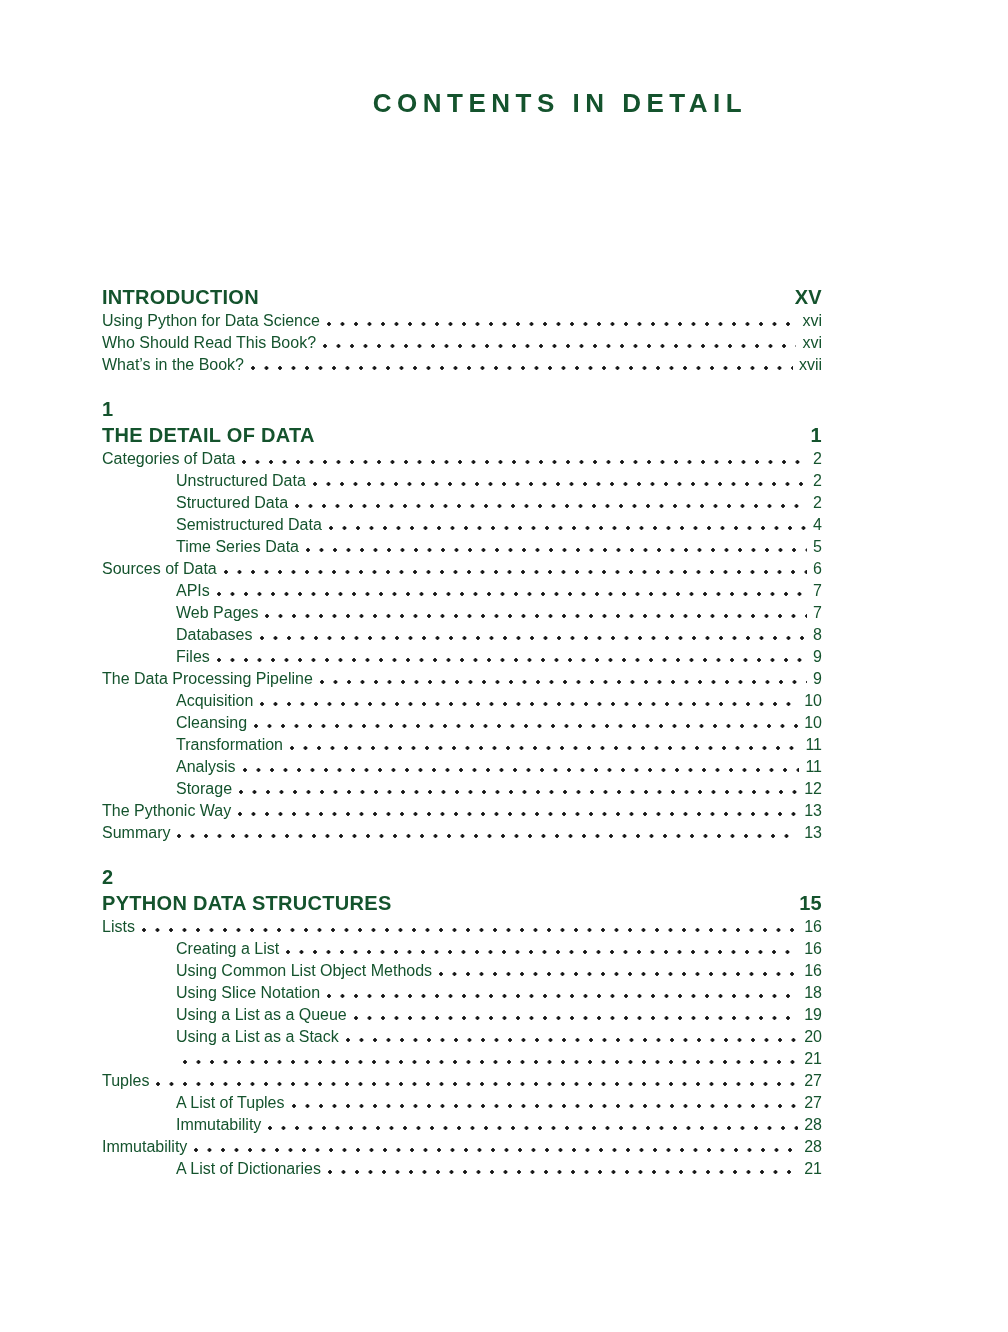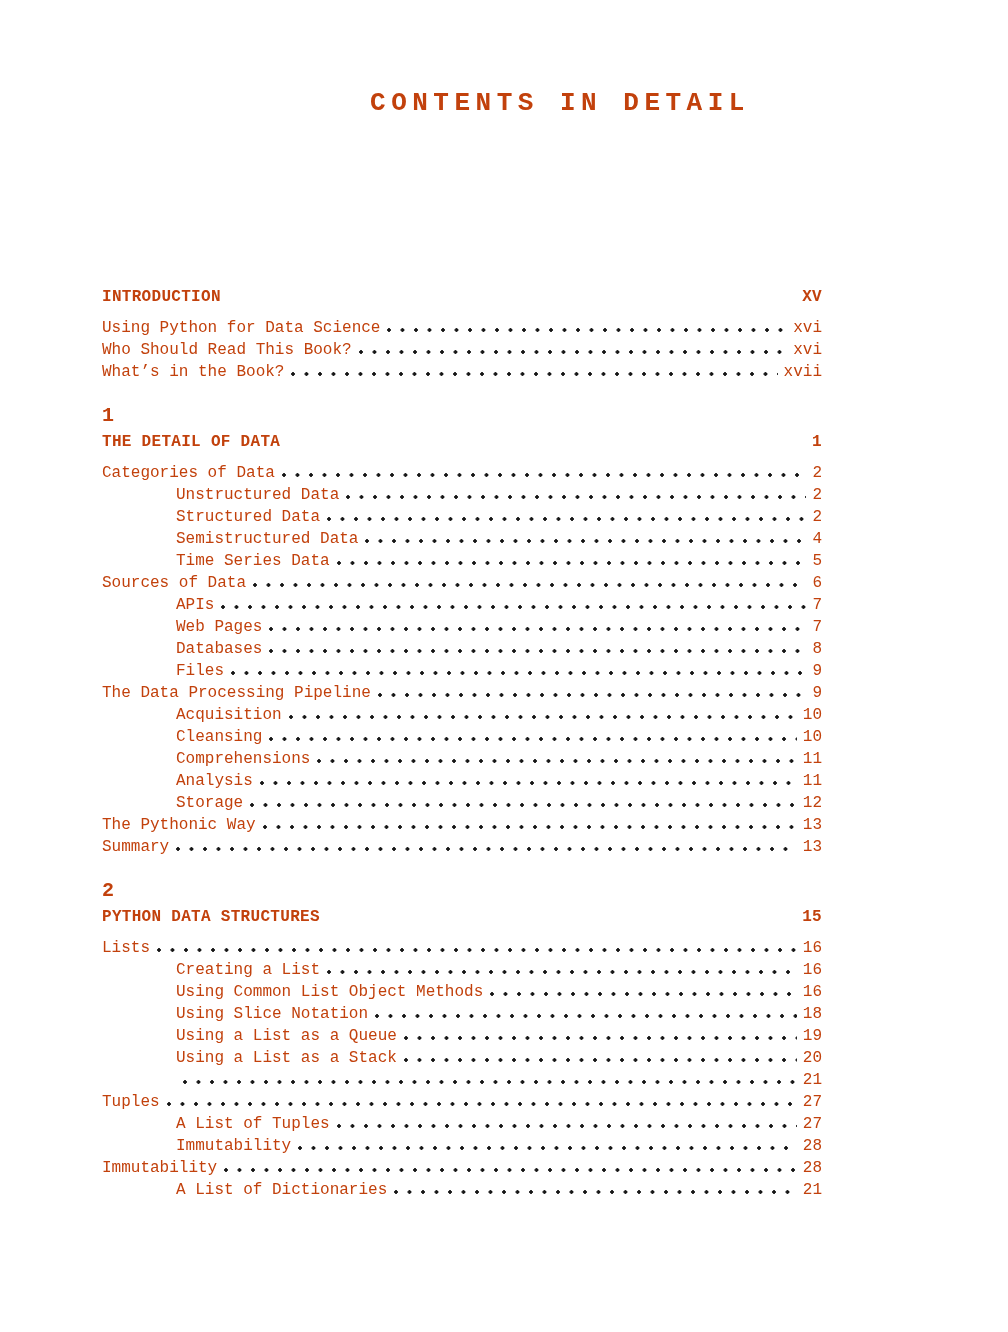--- a/index.html
+++ b/index.html
@@ -5,22 +5,22 @@
   html, body {
     margin: 0;
     padding: 0;
     background: #ffffff;
   }
   .page {
     position: relative;
     width: 1008px;
     height: 1332px;
     background: #ffffff;
-    font-family: Liberation Mono, monospace;
-    color: #c2410c;
+    font-family: Liberation Sans, sans-serif;
+    color: #14532d;
     overflow: hidden;
   }
   .doc-title {
     position: absolute;
     top: 88px;
     left: 0;
     width: 1008px;
     box-sizing: border-box;
     padding-left: 112px;
     text-align: center;
@@ -39,26 +39,26 @@
   .section + .section { margin-top: 20px; }
   .section-number {
     font-size: 20px;
     font-weight: bold;
     line-height: 26px;
   }
   .section-heading {
     display: flex;
     justify-content: space-between;
     align-items: baseline;
-    font-size: 16px;
+    font-size: 20px;
     font-weight: bold;
     line-height: 26px;
     letter-spacing: 0.3px;
   }
-  .rows { margin-top: 7px; }
+  .rows { }
   .row {
     display: flex;
     align-items: baseline;
     font-size: 16px;
     line-height: 22px;
     height: 22px;
     white-space: nowrap;
   }
   .row.indent { padding-left: 74px; }
   .label { flex: 0 0 auto; }
@@ -189,21 +189,21 @@
     <span class="pagenum">10</span>
   </div>
 
   <div class="row indent">
     <span class="label">Cleansing</span>
     <span class="dots"></span>
     <span class="pagenum">10</span>
   </div>
 
   <div class="row indent">
-    <span class="label">Comprehensions</span>
+    <span class="label">Transformation</span>
     <span class="dots"></span>
     <span class="pagenum">11</span>
   </div>
 
   <div class="row indent">
     <span class="label">Analysis</span>
     <span class="dots"></span>
     <span class="pagenum">11</span>
   </div>
 

